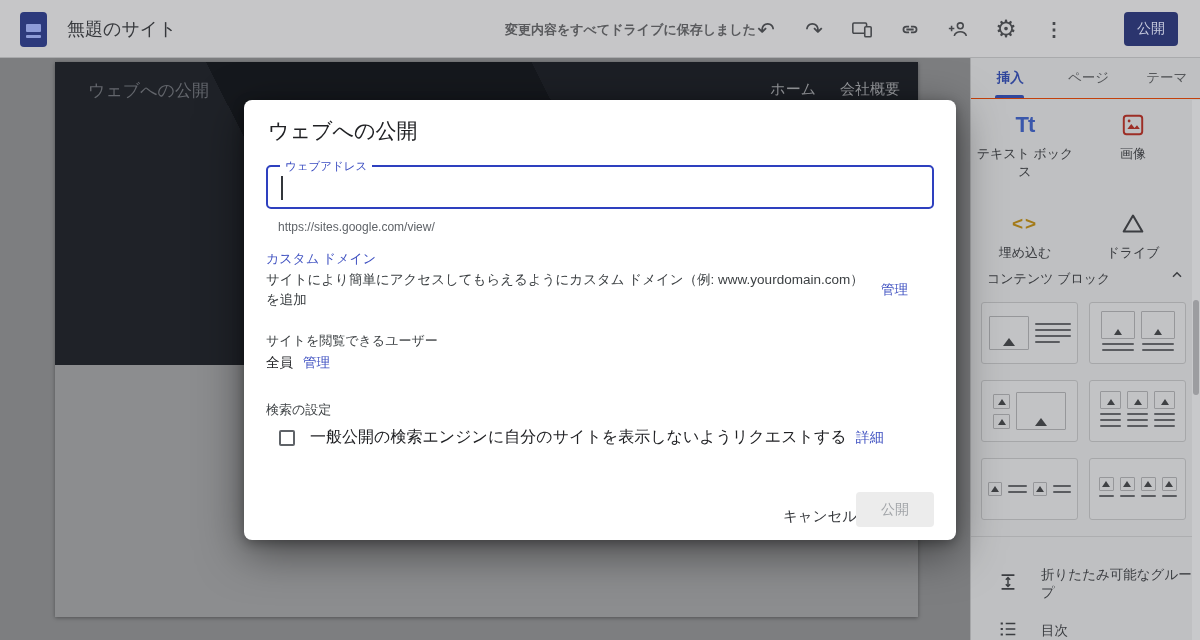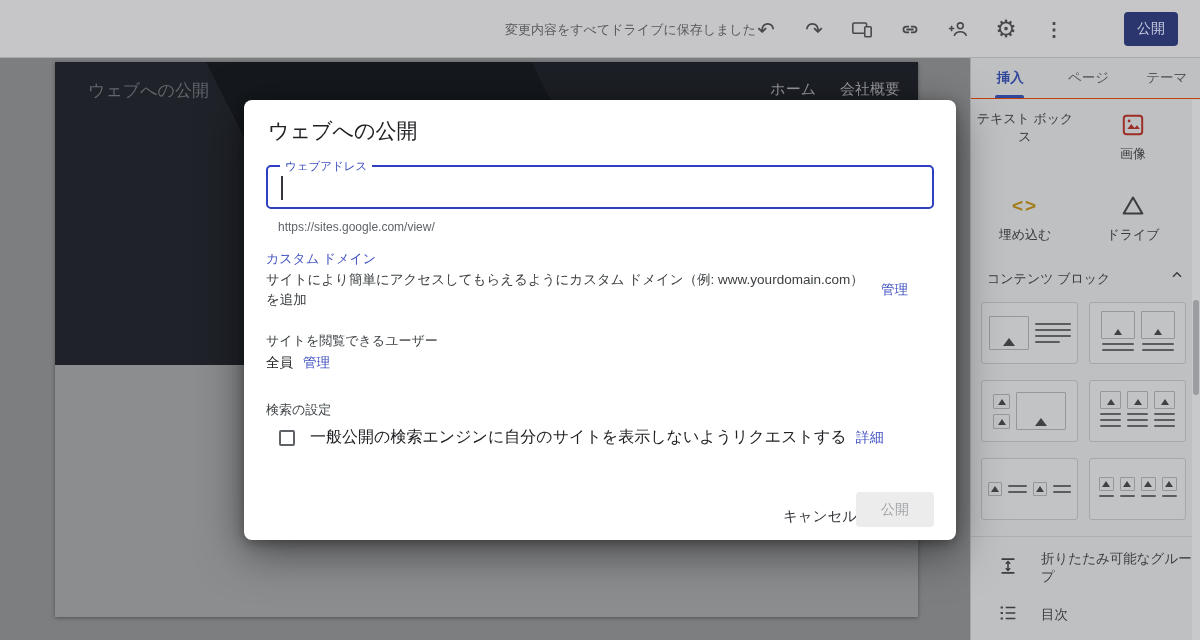--- a/index.html
+++ b/index.html
@@ -8,21 +8,21 @@
   .app { position:relative; width:1200px; height:640px; background:#7d7e80; }
 
   
   .topbar { position:absolute; left:0; top:0; width:1200px; height:58px;
             background:#c6c6c8; border-bottom:1px solid #a9aaac; z-index:3; }
   .tb-left { position:absolute; left:20px; top:0; height:58px; display:flex; align-items:center; gap:20px; }
   .logo { width:27px; height:35px; background:#2d3a7c; border-radius:4px; position:relative; cursor:pointer; }
   .logo .bar1 { position:absolute; left:6px; top:12px; width:15px; height:8px; background:#8e9cd8; border-radius:1px; }
   .logo .bar2 { position:absolute; left:6px; top:23px; width:15px; height:3px; background:#8e9cd8; border-radius:1px; }
   .tb-title { font-size:18px; color:#36383c; }
-  .tb-status { position:absolute; left:505px; top:21px; font-size:13px; color:#595a5d; }
+  .tb-status { position:absolute; left:505px; top:21px; font-size:13px; color:#595a5d;font-weight:bold; }
   .tb-icons { position:absolute; right:52px; top:0; height:58px; display:flex; align-items:center; gap:26px; color:#46484c; }
   .tbi { width:22px; height:22px; display:flex; align-items:center; justify-content:center;
          font-size:21px; line-height:1; color:#46484c; cursor:pointer; }
   .tbi svg { display:block; }
   .gear-glyph { font-size:24px; }
   .more-glyph { font-size:19px; font-weight:bold; letter-spacing:0; }
   .pub-btn { position:absolute; right:-35px; top:-17px; width:54px; height:34px; background:#2b356e;
              color:#c7cbde; border:none; border-radius:4px; font-size:14px; cursor:pointer;
              font-family:"Liberation Sans",sans-serif; }
   .tb-icons { position:absolute; right:135px; }
@@ -62,21 +62,21 @@
          display:flex; align-items:center; justify-content:center; gap:6px; padding:6px; cursor:pointer; }
   .ph { border:1px solid #96979a; display:flex; align-items:flex-end; justify-content:center;
         padding-bottom:3px; border-radius:1px; }
   .mt { width:0; height:0; border-left:6px solid transparent; border-right:6px solid transparent;
         border-bottom:8px solid #3f4144; }
   .mt.sm { border-left-width:4px; border-right-width:4px; border-bottom-width:6px; }
   .lines .ln { height:2.5px; background:#5a5c60; border-radius:1px; margin:3.5px 0; }
   .col { display:flex; flex-direction:column; align-items:center; }
   .sb-divider { position:absolute; left:0; top:478px; width:230px; border-top:1px solid #adaeb0; }
   .sb-item { position:absolute; left:0; width:230px; height:40px; display:flex; align-items:center;
-             gap:22px; padding-left:26px; cursor:pointer; color:#3b3d41; }
+             gap:22px; padding-left:26px; cursor:pointer; color:#3b3d41;margin-top:16px; }
   .sb-item .lbl { font-size:13.5px; }
   .sb-scroll { position:absolute; right:0; top:42px; width:8px; height:540px; background:#c8c9cb; }
   .sb-thumb { position:absolute; right:1px; top:200px; width:6px; height:95px; background:#9c9da0; border-radius:3px; }
 
   
   .dialog { position:absolute; left:244px; top:100px; width:712px; height:440px; background:#ffffff;
             border-radius:8px; z-index:5;
             box-shadow:0 12px 45px rgba(0,0,0,.5), 0 3px 12px rgba(0,0,0,.3);padding-left:12px; }
   .dlg-title { position:absolute; left:24px; top:17px; font-size:21px; color:#202124; }
   .field { position:absolute; left:22px; top:65px; width:668px; height:44px;
@@ -102,20 +102,27 @@
   .pub-disabled { position:absolute; left:612px; top:392px; width:78px; height:35px; background:#ececec;
                   color:#a1a4a8; border:none; border-radius:4px; font-size:14px;
                   font-family:"Liberation Sans",sans-serif; }
 </style>
 </head>
 <body>
 
 <div class="app">
 
   <header class="topbar">
+    <div class="tb-left">
+      <div class="logo">
+        <div class="bar1"></div>
+          <div class="bar2"></div>
+      </div>
+      <div class="tb-title">無題のサイト</div>
+    </div>
     <div class="tb-status">変更内容をすべてドライブに保存しました</div>
     <div class="tb-icons">
       <span class="tbi">↶</span>
       <span class="tbi">↷</span>
       <span class="tbi">
         <svg viewBox="0 0 24 24" width="23" height="23">
             <rect x="2" y="5" width="15" height="11" rx="1.2" fill="none" stroke="currentColor" stroke-width="1.7"></rect>
             <rect x="15" y="9" width="7" height="11" rx="1.2" fill="#c6c6c8" stroke="currentColor" stroke-width="1.7"></rect>
           </svg>
       </span>
@@ -155,20 +162,23 @@
   <aside class="sidebar">
     <div class="tabs">
       <div class="tab active">挿入</div>
       <div class="tab">ページ</div>
       <div class="tab">テーマ</div>
       <div class="tab-underline"></div>
     </div>
 
     <div class="insert-grid">
       <div class="ins-item">
+        <div class="ins-icon">
+            <span class="tt-glyph">Tt</span>
+          </div>
         <div class="ins-label">テキスト ボックス</div>
       </div>
       <div class="ins-item">
         <div class="ins-icon">
           <svg viewBox="0 0 24 24" width="26" height="26" style="color:#9d2e26">
               <rect x="3.5" y="3.5" width="17" height="17" rx="2.5" fill="none" stroke="currentColor" stroke-width="1.8"></rect>
               <path d="M6.8 15.8 10.4 11l3 3.8 2.3-2.6 2.6 3.6z" fill="currentColor"></path>
               <circle cx="8.4" cy="8.3" r="1.3" fill="currentColor"></circle>
             </svg>
         </div>

